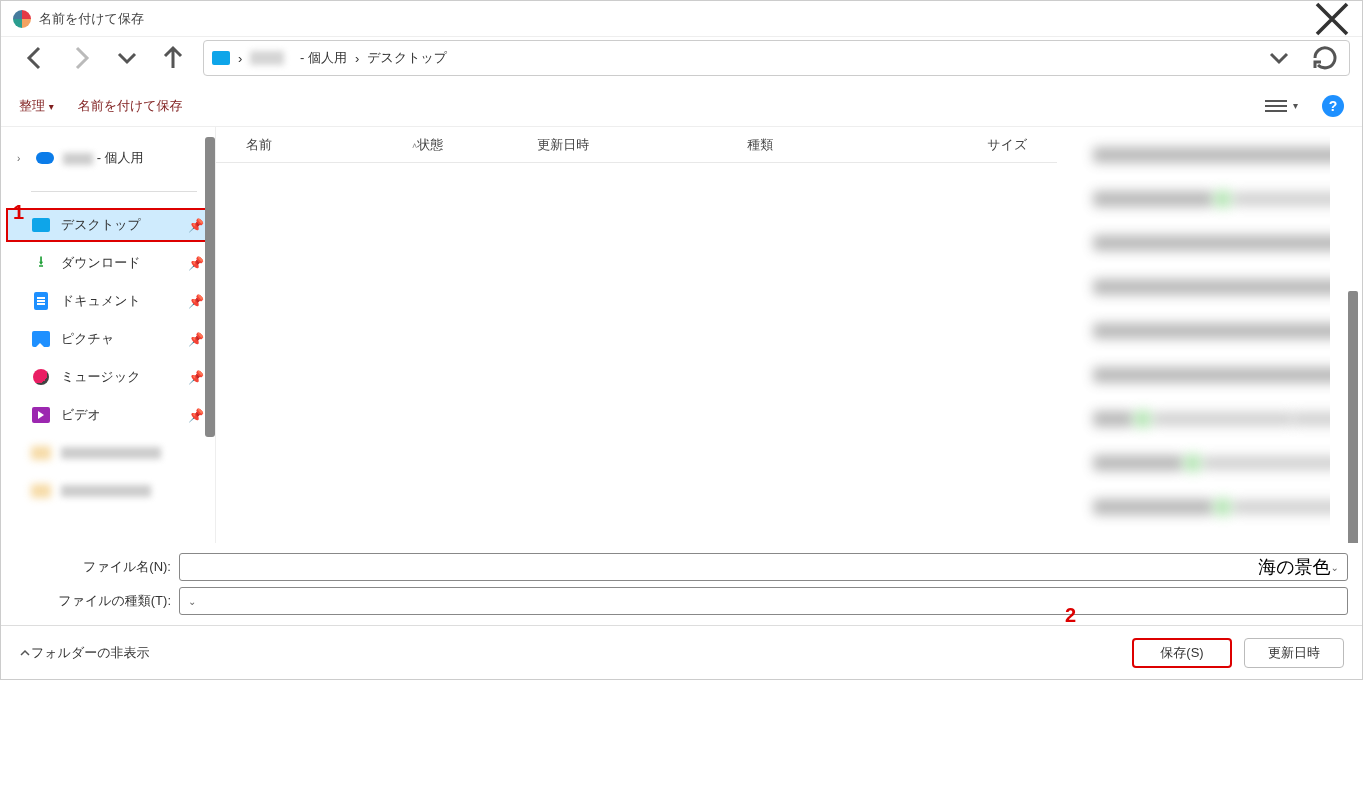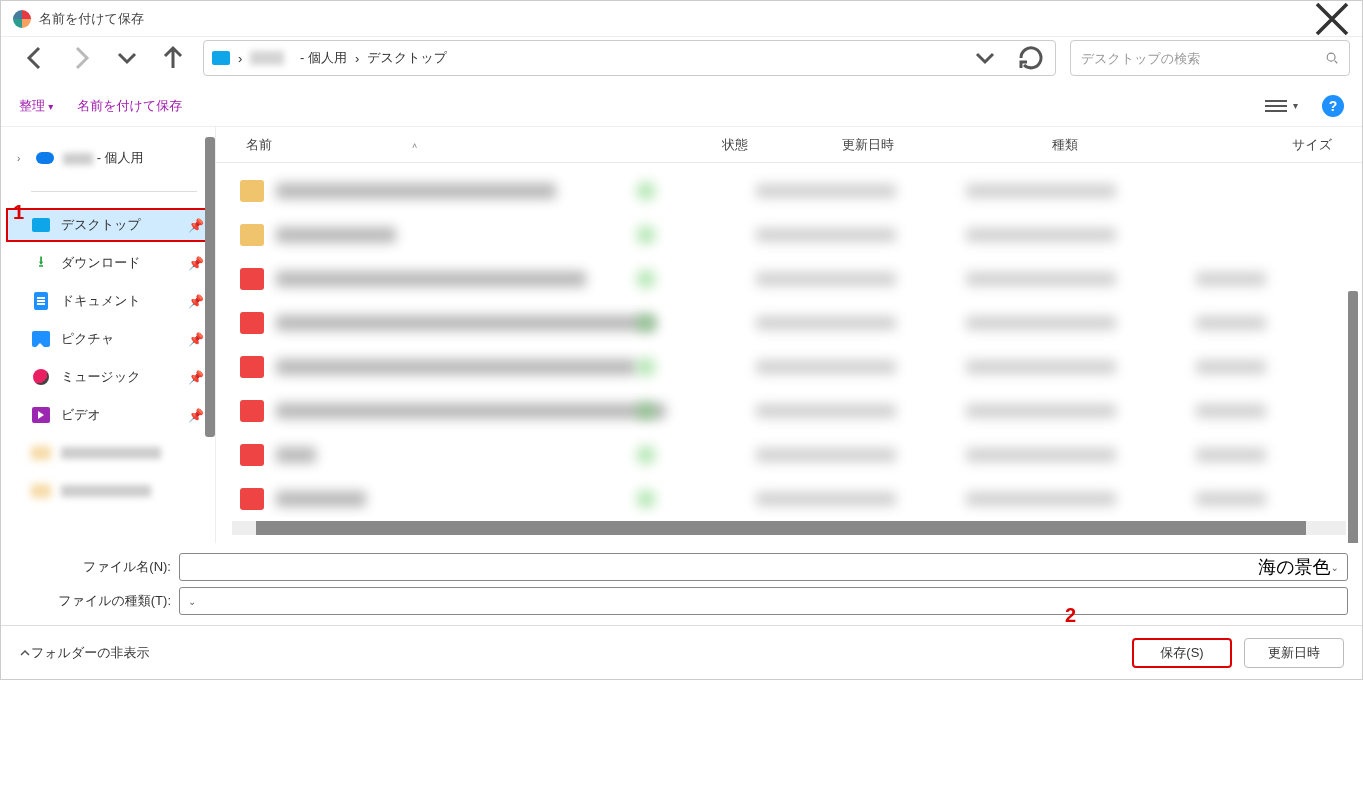--- a/index.html
+++ b/index.html
@@ -20,21 +20,21 @@
 .crumb { display: flex; align-items: center; gap: 6px; }
 .crumb .blur { filter: blur(3px); opacity: .5; }
 .addr-right { margin-left: auto; display: flex; gap: 14px; align-items: center; }
 .searchbox { width: 280px; height: 36px; border: 1px solid #ccc; border-radius: 4px; display: flex; align-items: center; padding: 0 10px; color: #999; }
 .searchbox input { border: none; outline: none; flex: 1; font-size: 13px; }
 .searchbox input::placeholder { color: #999; }
 
 
 .toolbar { height: 42px; display: flex; align-items: center; padding: 0 18px; gap: 24px; border-bottom: 1px solid #eee; }
 .toolbar .spacer { flex: 1; }
-.toolbar .dropdown-label { color: #a21caf; cursor: pointer; font-family: Liberation Serif, serif; }
+.toolbar .dropdown-label { color: #7f1d1d; cursor: pointer; }
 .helpcircle { width: 22px; height: 22px; border-radius: 50%; background: #1e90ff; color: #fff; display: flex; align-items: center; justify-content: center; font-size: 14px; font-weight: bold; }
 .hamburger { width: 22px; display: flex; flex-direction: column; gap: 3px; }
 .hamburger span { height: 2px; background: #555; }
 .viewopt { display: flex; align-items: center; gap: 6px; cursor: pointer; }
 
 
 .body { flex: 1; display: flex; overflow: hidden; position: relative; }
 .annotate { position: absolute; color: #d00; font-weight: bold; font-size: 20px; font-family: Arial; pointer-events: none; z-index: 10; }
 .annot1 { top: 74px; left: 12px; }
 .annot2 { bottom: 2px; right: 286px; }
@@ -58,21 +58,21 @@
 .ico-pic { width: 18px; height: 16px; background: #1e90ff; border-radius: 2px; position: relative; overflow: hidden; }
 .ico-pic::after { content: ""; position: absolute; bottom: -2px; left: 2px; width: 0; height: 0; border: 6px solid transparent; border-bottom-color: #fff; }
 .ico-music { width: 16px; height: 16px; border-radius: 50%; background: radial-gradient(circle at 30% 30%, #e91e63 0 60%, #424242 60%); }
 .ico-vid { width: 18px; height: 16px; background: #9c27b0; border-radius: 2px; position: relative; }
 .ico-vid::after { content: ""; position: absolute; left: 6px; top: 4px; border: 4px solid transparent; border-left: 6px solid #fff; }
 .ico-fold { width: 20px; height: 14px; background: #f0c36d; border-radius: 2px; filter: blur(2px); }
 .sidebar .blur-item { filter: blur(3px); opacity: .6; }
 .sidebar-scroll { position: absolute; right: 0; top: 10px; width: 10px; height: 300px; background: #888; border-radius: 3px; }
 
 
-.filepane { flex: 1; display: flex; flex-direction: column; overflow: hidden; }
+.filepane { flex: 1; display: flex; flex-direction: row; overflow: hidden; }
 .columns { height: 36px; display: flex; align-items: center; padding: 0 10px 0 30px; color: #444; border-bottom: 1px solid #e8e8e8; }
 .col-name { flex: 1; }
 .col-state { width: 120px; }
 .col-date { width: 210px; }
 .col-type { width: 190px; }
 .col-size { width: 110px; text-align: right; padding-right: 20px; }
 .sort-caret { font-size: 9px; margin-left: 140px; color: #888; }
 .rows { flex: 1; overflow: hidden; padding: 6px 0; }
 .row { height: 44px; display: flex; align-items: center; padding: 0 10px 0 24px; }
 .row .ficon { width: 24px; height: 22px; margin-right: 12px; border-radius: 3px; }
@@ -155,27 +155,20 @@
             </svg>
           </div>
         <div class="nav-btn">
             <svg viewBox="0 0 16 16">
               <path d="M3 8a5 5 0 1 1 1.5 3.5 M3 13 v-3 h3" stroke="#555" stroke-width="1.5" fill="none"></path>
             </svg>
           </div>
       </div>
     </div>
 
-    <div class="searchbox">
-      <input placeholder="デスクトップの検索" style="">
-      <svg viewBox="0 0 16 16" style="width:14px;height:14px">
-          <circle cx="7" cy="7" r="4.5" stroke="#888" stroke-width="1.3" fill="none"></circle>
-          <path d="M11 11 L14 14" stroke="#888" stroke-width="1.3"></path>
-        </svg>
-    </div>
   </div>
 
   <div class="toolbar">
     <span class="dropdown-label"><span>整理</span> <span style="font-size:10px">▾</span></span>
     <span class="dropdown-label">名前を付けて保存</span>
     <div class="spacer"></div>
     <div class="viewopt">
       <div class="hamburger">
           <span></span>
           <span></span>

